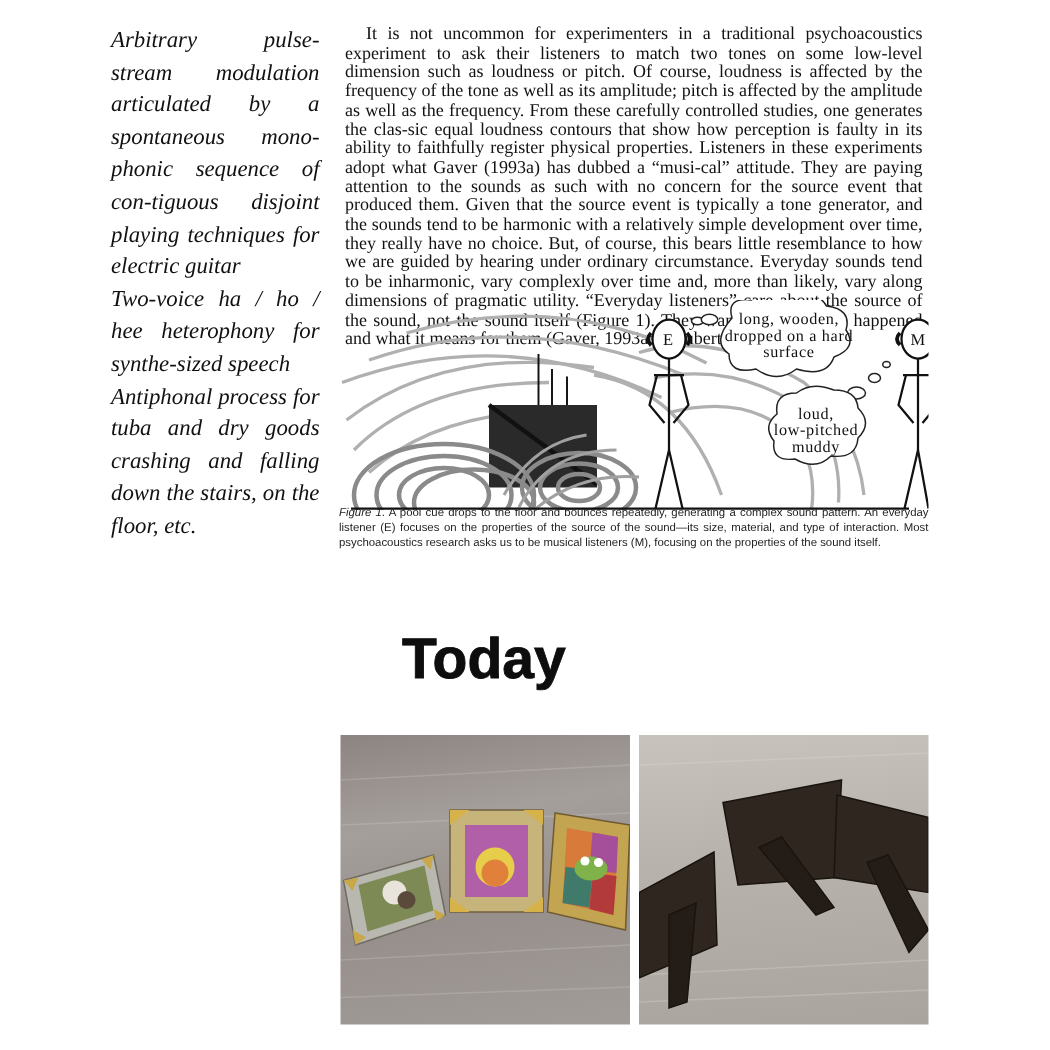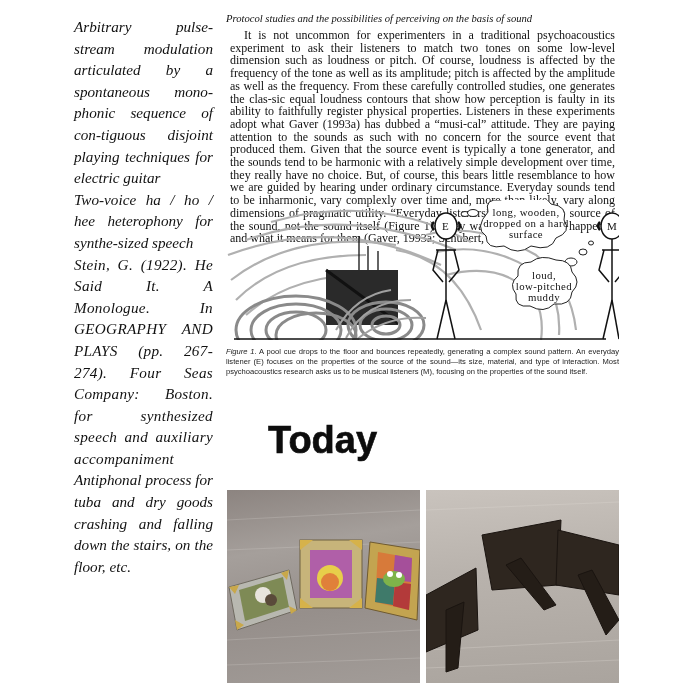--- a/index.html
+++ b/index.html
@@ -10,45 +10,43 @@
   .left-item { font-style:italic; font-size:15.2px; line-height:21.6px; text-align:justify; text-align-last:left; margin:0; hyphens:manual; }
   .left-item.spaced { letter-spacing:0.02em; }
 
   
   .scan { position:absolute; left:226px; top:12px; width:393px; height:380px; background:#fff; }
   .scan-title { font-style:italic; font-size:10.6px; line-height:13px; margin:0; white-space:nowrap; }
   .scan-body { font-size:12px; line-height:12.7px; text-align:justify; text-align-last:left; margin:4px; text-indent:14px; }
 
   .figure { position:absolute; left:0; top:188px; width:393px; height:140px; }
   .figure svg { display:block; }
-  .caption { position:absolute; left:0; top:335px; width:393px; font-family:"Liberation Sans","DejaVu Sans",sans-serif; font-size:7.6px; line-height:10.2px; color:#222; margin:0; text-align:justify; text-align-last:left; }
+  .caption { position:absolute; left:0; top:325px; width:393px; font-family:"Liberation Sans","DejaVu Sans",sans-serif; font-size:7.6px; line-height:10.2px; color:#222; margin:0; text-align:justify; text-align-last:left; }
   .caption .fig-label { font-style:italic; }
 
   .bubble-text { font-family:"Liberation Serif",serif; font-size:10.8px; letter-spacing:0.04em; fill:#111; }
   .head-letter { font-family:"Liberation Serif",serif; font-size:11px; fill:#111; }
 
   .today { position:absolute; left:268px; top:419px; font-family:"Liberation Sans","DejaVu Sans",sans-serif; font-size:38px; font-weight:bold; letter-spacing:0px; color:#0d0d0d; margin:0; -webkit-text-stroke:0.6px #0d0d0d; }
 
   .photo { position:absolute; top:490px; height:193px; overflow:hidden; }
   .photo-1 { left:227px; width:193px; background:linear-gradient(170deg,#8c8480 0%,#a59f9b 30%,#968f8b 60%,#a29c98 100%); }
   .photo-2 { left:426px; width:193px; background:linear-gradient(175deg,#c9c3bd 0%,#b9b3ad 40%,#aaa49e 100%); }
 </style>
 </head>
 <body>
 
 <div class="left-col">
   <p class="left-item">Arbitrary pulse-stream modulation articulated by a spontaneous mono-phonic sequence of con-tiguous disjoint playing techniques for electric guitar</p>
   <p class="left-item">Two-voice ha / ho / hee heterophony for synthe-sized speech</p>
-  <p class="left-item spaced">Stein, G. (1922). He Said It. A Monologue. In GEOGRAPHY AND PLAYS (pp. 267-274). Four Seas Company: Boston. for synthesized speech and auxiliary accompaniment</p>
   <p class="left-item">Antiphonal process for tuba and dry goods crashing and falling down the stairs, on the floor, etc.</p>
 
 </div>
 
 <div class="scan">
-  <p class="scan-title">Protocol studies and the possibilities of perceiving on the basis of sound</p>
   <p class="scan-body">It is not uncommon for experimenters in a traditional psychoacoustics experiment to ask their listeners to match two tones on some low-level dimension such as loudness or pitch. Of course, loudness is affected by the frequency of the tone as well as its amplitude; pitch is affected by the amplitude as well as the frequency. From these carefully controlled studies, one generates the clas-sic equal loudness contours that show how perception is faulty in its ability to faithfully register physical properties. Listeners in these experiments adopt what Gaver (1993a) has dubbed a “musi-cal” attitude. They are paying attention to the sounds as such with no concern for the source event that produced them. Given that the source event is typically a tone generator, and the sounds tend to be harmonic with a relatively simple development over time, they really have no choice. But, of course, this bears little resemblance to how we are guided by hearing under ordinary circumstance. Everyday sounds tend to be inharmonic, vary complexly over time and, more than likely, vary along dimensions of pragmatic utility. “Everyday listeners” care about the source of the sound, not the sound itself (Figure 1). They want to know what happened and what it means for them (Gaver, 1993a; Schubert, 1975).</p>
 
   <div class="figure">
     <svg width="393" height="140" viewBox="0 0 393 140">
 
       <g fill="none" stroke="#b0b0b0" stroke-width="2.2">
         <path d="M 45 22 Q 150 -8 245 42"></path>
         <path d="M 20 40 Q 120 5 230 50"></path>
         <path d="M 2 55 Q 110 15 215 65"></path>
         <path d="M 5 80 Q 70 30 170 45"></path>

